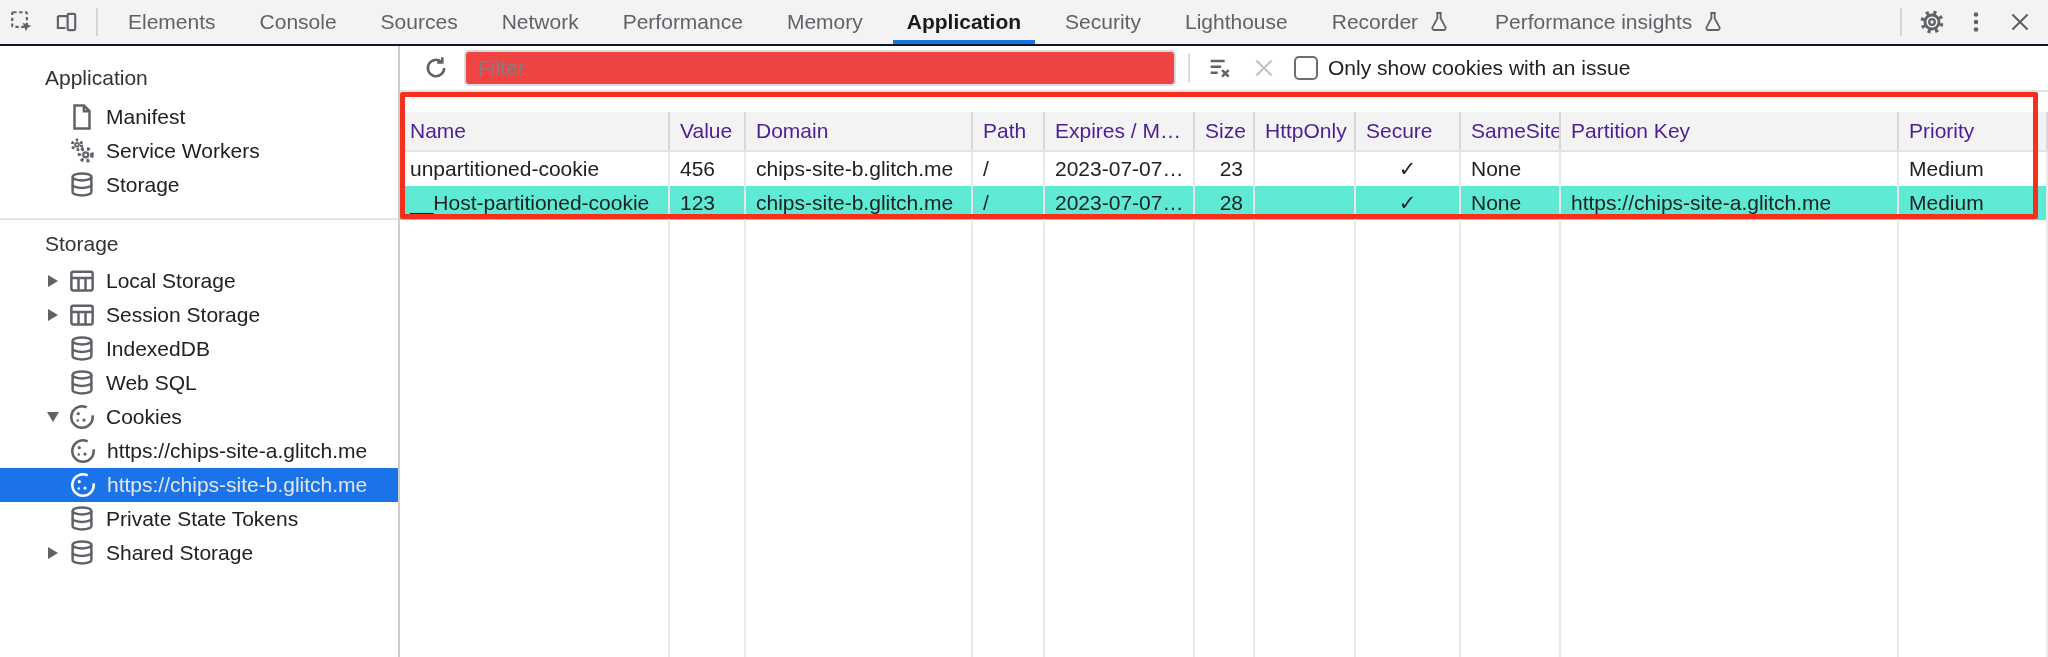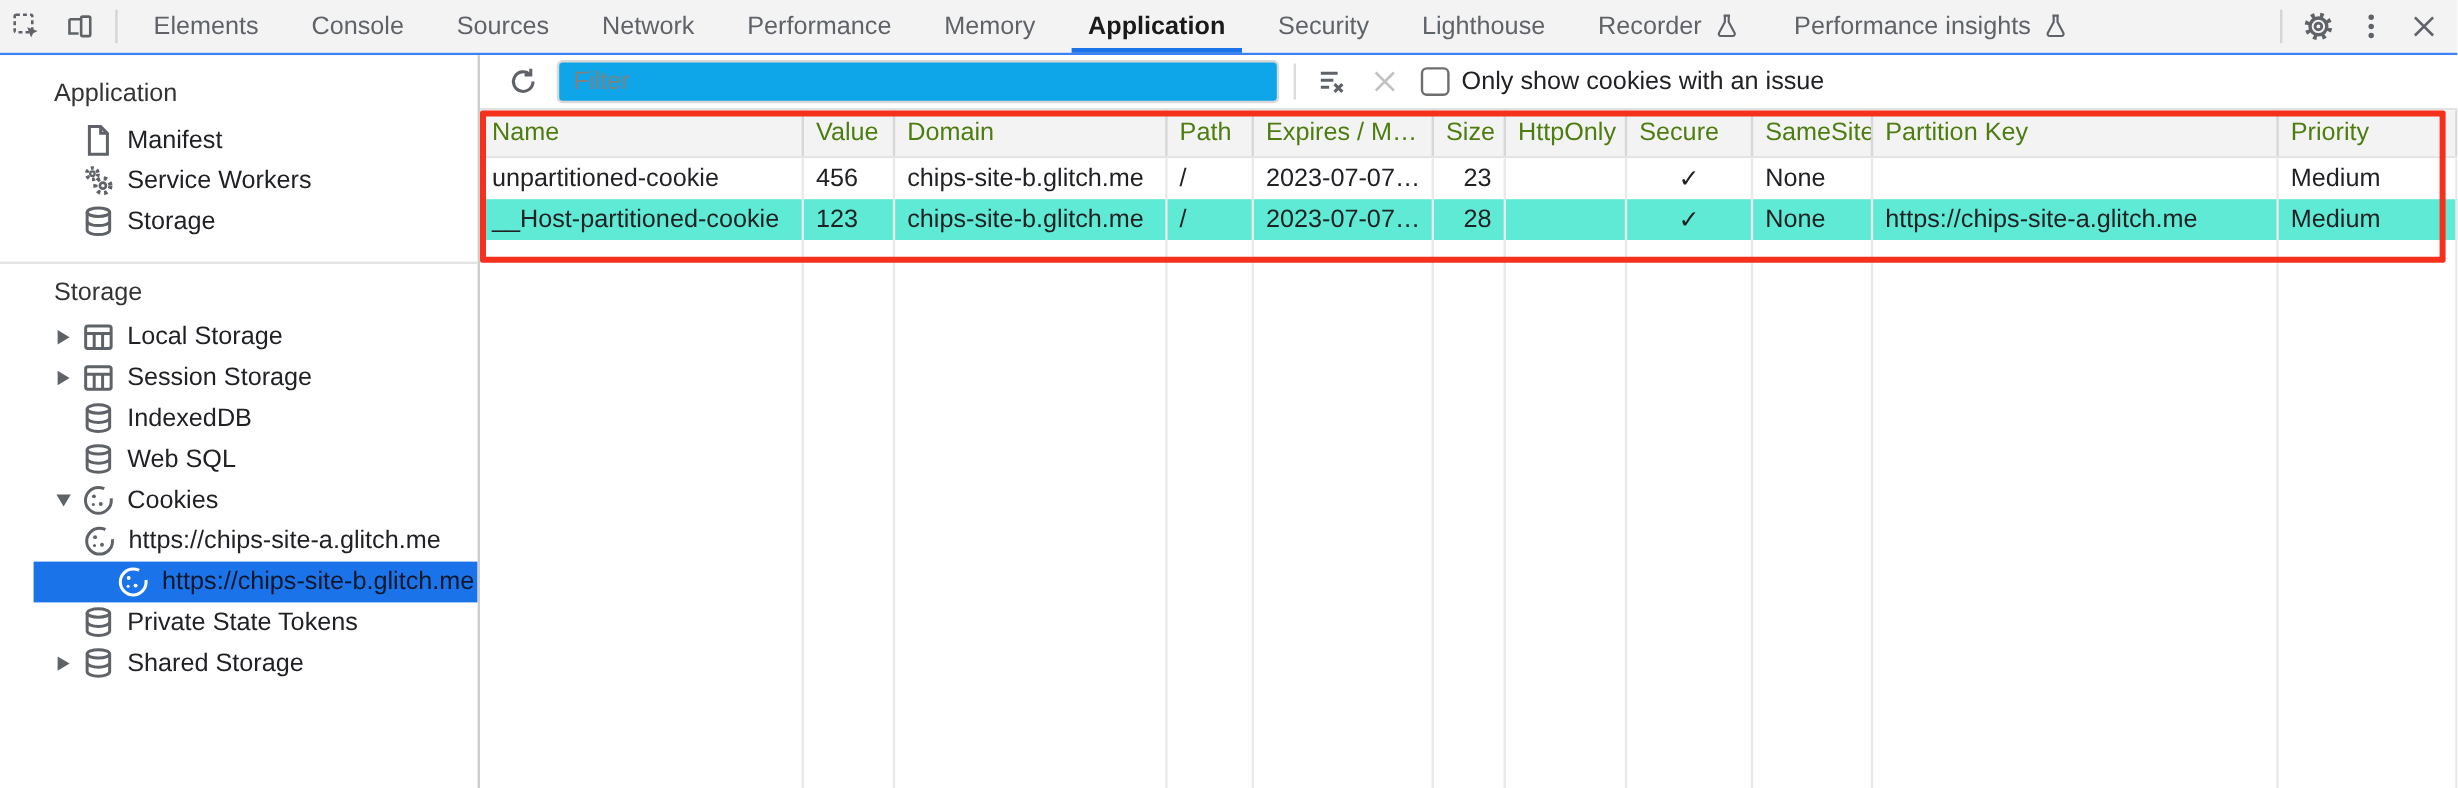--- a/index.html
+++ b/index.html
@@ -6,21 +6,21 @@
   * { box-sizing:border-box; }
   .app {
     position:relative; width:2048px; height:657px; overflow:hidden;
     font-family:"Liberation Sans", sans-serif; background:#fff; color:#202124;
     font-size:21px; -webkit-font-smoothing:antialiased;
   }
 
   
   .toolbar {
     position:absolute; top:0; left:0; right:0; height:46px;
-    background:#f3f3f3; border-bottom:2px solid #3b82f6;
+    background:#f3f3f3; border-bottom:2px solid #0f172a;
     display:flex; align-items:center;
   }
   .icon-btn { width:44px; height:44px; display:flex; align-items:center; justify-content:center; color:#5f6368; flex:none; }
   .tb-divider { width:2px; height:28px; background:#d5d5d5; margin:0 8px; flex:none; }
   .tabs { display:flex; align-items:stretch; height:44px; }
   .tab { position:relative; display:flex; align-items:center; gap:9px; padding:0 22px; color:#5f6368; white-space:nowrap; cursor:default; }
   .tab.selected { color:#1a1a1a; font-weight:bold; }
   .tab.selected::after { content:""; position:absolute; left:8px; right:8px; bottom:0; height:4px; background:#1a73e8; }
   .flask { width:24px; height:24px; color:#5f6368; }
   .tb-spacer { flex:1; }
@@ -28,48 +28,48 @@
 
   
   .content { position:absolute; top:46px; bottom:0; left:0; right:0; display:flex; }
 
   
   .sidebar { width:400px; flex:none; background:#fff; border-right:2px solid #cdcdcd; overflow:hidden; }
   .section-title { padding:20px 0 10px 45px; color:#333; }
   .section2 { margin-top:16px; border-top:2px solid #e4e4e4; }
   .section2 .section-title { padding:12px 0 8px 45px; }
   .titem { --item-bg:#ffffff; height:34px; display:flex; align-items:center; padding-left:39px; white-space:nowrap; }
-  .titem.selected { --item-bg:#1a73e8; background:#1a73e8; color:#0f172a;margin-left:28px; }
+  .titem.selected { --item-bg:#1a73e8; background:#1a73e8; color:#e5e5e5; }
   .titem.selected .ticon { color:#fff; }
   .twisty { width:28px; flex:none; display:flex; align-items:center; justify-content:center; }
   .tri-right { width:0; height:0; border-left:10px solid #5f6368; border-top:6px solid transparent; border-bottom:6px solid transparent; }
   .tri-down  { width:0; height:0; border-top:10px solid #5f6368; border-left:6px solid transparent; border-right:6px solid transparent; }
   .ticon { width:30px; height:30px; margin-right:9px; flex:none; color:#5f6368; display:flex; align-items:center; justify-content:center; }
   .ticon svg { width:100%; height:100%; }
   .titem.child { padding-left:40px; }
 
   
   .main { flex:1; position:relative; background:#fff; min-width:0; }
   .filterbar { height:46px; border-bottom:2px solid #e2e2e2; display:flex; align-items:center; background:#fff; }
   .refresh-btn { margin-left:14px; }
   .filter-input {
-    width:602px; height:36px; margin-left:6px; border:2px solid #d9d9d9; border-radius:5px;
-    font:inherit; color:#202124; padding:0 12px; outline:none; background:#0ea5e9;
+    width:712px; height:36px; margin-left:6px; border:2px solid #d9d9d9; border-radius:5px;
+    font:inherit; color:#202124; padding:0 12px; outline:none; background:#ef4444;
   }
   .filter-input::placeholder { color:#808080; }
   .fb-divider { width:2px; height:30px; background:#dcdcdc; margin:0 8px 0 12px; }
   .dim { color:#c2c2c2; }
   .cb { width:24px; height:24px; border:2px solid #6e6e6e; border-radius:5px; background:#fff; margin:0 10px 0 8px; flex:none; }
   .cb-label { white-space:nowrap; }
 
   
   .tablearea { position:absolute; top:46px; bottom:0; left:0; right:0; }
   .cgrid { display:grid; grid-template-columns:270px 76px 227px 72px 150px 60px 101px 105px 100px 338px minmax(0,1fr); }
   .c { padding:0 10px; display:flex; align-items:center; white-space:nowrap; overflow:hidden; border-right:2px solid #e9e9e9; }
-  .thead { height:40px; background:#f3f3f3; border-bottom:2px solid #e4e4e4; color:#4d7c0f; }
+  .thead { height:40px; background:#f3f3f3; border-bottom:2px solid #e4e4e4; color:#4c1d95;margin-top:20px; }
   .thead .c { border-right-color:#d8d8d8; }
   .trow { height:34px; background:#fff;text-align:center; }
   .trow.alt { background:#5eead4; }
   .num { justify-content:flex-end; }
   .ctr { justify-content:center; }
   .glines { position:absolute; top:108px; left:0; right:0; bottom:0; }
   .glines .c { height:100%; }
   .redbox {
     position:absolute; top:0; left:0; width:1638px; height:127px;
     border:5px solid #f5301d; border-radius:2px; pointer-events:none; z-index:5;

